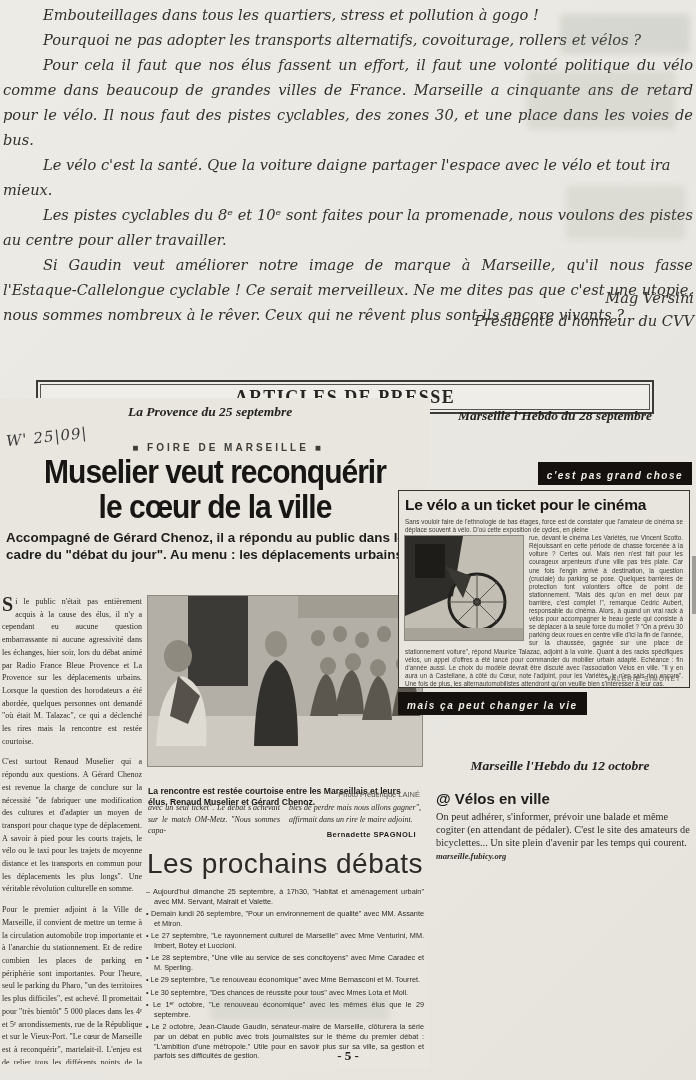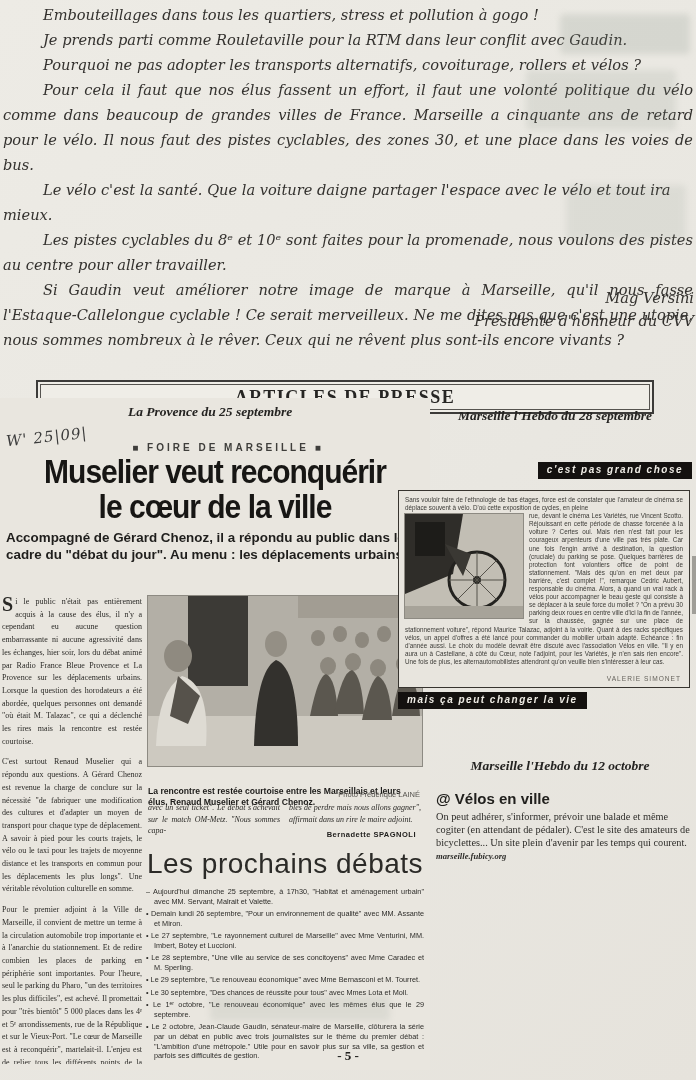--- a/index.html
+++ b/index.html
@@ -33,21 +33,21 @@
   .cont-cols{position:absolute;top:404px;left:148px;width:274px;display:flex;gap:9px;font-family:"Liberation Serif",serif;font-style:italic;font-size:8px;line-height:11.5px;text-align:justify;color:#2a2926;}
   .cont-cols div{width:132px;}
   .author-left{position:absolute;top:432px;right:14px;font-family:"Liberation Sans",sans-serif;font-weight:bold;font-size:7.5px;letter-spacing:.5px;color:#22211f;}
   .debates{position:absolute;top:448px;left:146px;width:278px;height:222px;overflow:hidden;}
   .debates h2{margin:2px 0 7px 0;text-align:center;font-family:"Liberation Sans",sans-serif;font-weight:400;font-size:28px;letter-spacing:.5px;color:#2b2a27;}
   .debates ul{list-style:none;margin:0;padding:0;font-family:"Liberation Sans",sans-serif;font-size:7.3px;line-height:9.8px;color:#2d2c29;}
   .debates li{margin:0 0 2.5px 0;padding-left:8px;text-indent:-8px;text-align:justify;}
 
   
   .src-h1{position:absolute;top:408px;left:418px;width:274px;text-align:center;}
-  .badge{position:absolute;background:#14110f;color:#efece5;font-family:"Liberation Sans",sans-serif;font-weight:bold;font-style:italic;font-size:10px;letter-spacing:1.5px;padding:2px 9px 4px 9px;}
+  .badge{position:absolute;background:#14110f;color:#efece5;font-family:"Liberation Sans",sans-serif;font-weight:bold;font-style:italic;font-size:10px;letter-spacing:1.5px;padding:8px 9px 4px 9px;}
   .badge-top{top:462px;right:4px;}
   .badge-bottom{top:692px;left:398px;}
   .cinema{position:absolute;top:490px;left:398px;width:292px;height:198px;border:1px solid #37342f;background:#e8e5de;padding:5px 6px;box-sizing:border-box;overflow:hidden;}
   .cinema h2{margin:0 0 4px 0;font-family:"Liberation Sans",sans-serif;font-weight:bold;font-size:15.5px;letter-spacing:-.2px;color:#181715;}
   .cinema .txt{font-family:"Liberation Sans",sans-serif;font-size:6.3px;line-height:8.1px;text-align:justify;color:#3b3a36;}
   .photo-bike{float:left;width:118px;height:104px;margin:2px 6px 2px 0;background:#c6c2b8;outline:1px solid #8d8a82;}
   .cinema .auth{position:absolute;right:8px;bottom:5px;font-family:"Liberation Sans",sans-serif;font-size:6.6px;letter-spacing:1px;color:#66635c;}
   .src-h2{position:absolute;top:758px;left:428px;width:264px;text-align:center;}
   .velos{position:absolute;top:790px;left:436px;width:254px;}
   .velos h2{margin:0 0 3px 0;font-family:"Liberation Sans",sans-serif;font-weight:bold;font-size:15px;color:#21201d;}
@@ -64,21 +64,20 @@
   .b4{top:995px;left:210px;width:180px;height:26px;opacity:.12;}
   .smudge{position:absolute;top:556px;right:0;width:4px;height:58px;background:#4a4843;opacity:.45;}
 </style>
 </head>
 <body>
 
 <div class="page">
 
   <div class="letter">
     <p class="single">Embouteillages dans tous les quartiers, stress et pollution à gogo !</p>
-    <p class="single">Je prends parti comme Rouletaville pour la RTM dans leur conflit avec Gaudin.</p>
     <p class="single">Pourquoi ne pas adopter les transports alternatifs, covoiturage, rollers et vélos ?</p>
     <p>Pour cela il faut que nos élus fassent un effort, il faut une volonté politique du vélo comme dans beaucoup de grandes villes de France. Marseille a cinquante ans de retard pour le vélo. Il nous faut des pistes cyclables, des zones 30, et une place dans les voies de bus.</p>
     <p class="single">Le vélo c'est la santé. Que la voiture daigne partager l'espace avec le vélo et tout ira mieux.</p>
     <p>Les pistes cyclables du 8ᵉ et 10ᵉ sont faites pour la promenade, nous voulons des pistes au centre pour aller travailler.</p>
     <p>Si Gaudin veut améliorer notre image de marque à Marseille, qu'il nous fasse l'Estaque-Callelongue cyclable ! Ce serait merveilleux. Ne me dites pas que c'est une utopie, nous sommes nombreux à le rêver. Ceux qui ne rêvent plus sont-ils encore vivants ?</p>
   </div>
   <div class="signature">
     <div>Mag Versini</div>
     <div>Présidente d'honneur du CVV</div>
   </div>
@@ -155,20 +154,21 @@
         <li>•  Le 1ᵉʳ octobre, "Le renouveau économique" avec les mêmes élus que le 29 septembre.</li>
         <li>•  Le 2 octobre, Jean-Claude Gaudin, sénateur-maire de Marseille, clôturera la série par un débat en public avec trois journalistes sur le thème du premier débat : "L'ambition d'une métropole." Utile pour en savoir plus sur sa ville, sa gestion et parfois ses difficultés de gestion.</li>
       </ul>
     </div>
   </div>
 
   <div class="src src-h1">Marseille l'Hebdo du 28 septembre</div>
   <div class="badge badge-top">c'est pas grand chose</div>
 
   <div class="cinema">
+    <h2>Le vélo a un ticket pour le cinéma</h2>
     <div class="txt">Sans vouloir faire de l'ethnologie de bas étages, force est de constater que l'amateur de cinéma se déplace souvent à vélo.  D'où cette exposition de cycles, en pleine</div>
     <div>
       <div class="photo-bike">
         <svg width="118" height="104" viewBox="0 0 118 104">
           <rect width="118" height="104" fill="#c2beb4"></rect>
           <path d="M0 0 L58 0 L48 60 L0 80 Z" fill="#2f2d29"></path>
           <rect x="10" y="8" width="30" height="34" fill="#1d1c19"></rect>
           <circle cx="72" cy="66" r="28" fill="none" stroke="#23221f" stroke-width="3"></circle>
           <circle cx="72" cy="66" r="4" fill="#23221f"></circle>
           <g stroke="#55524b" stroke-width="1">

